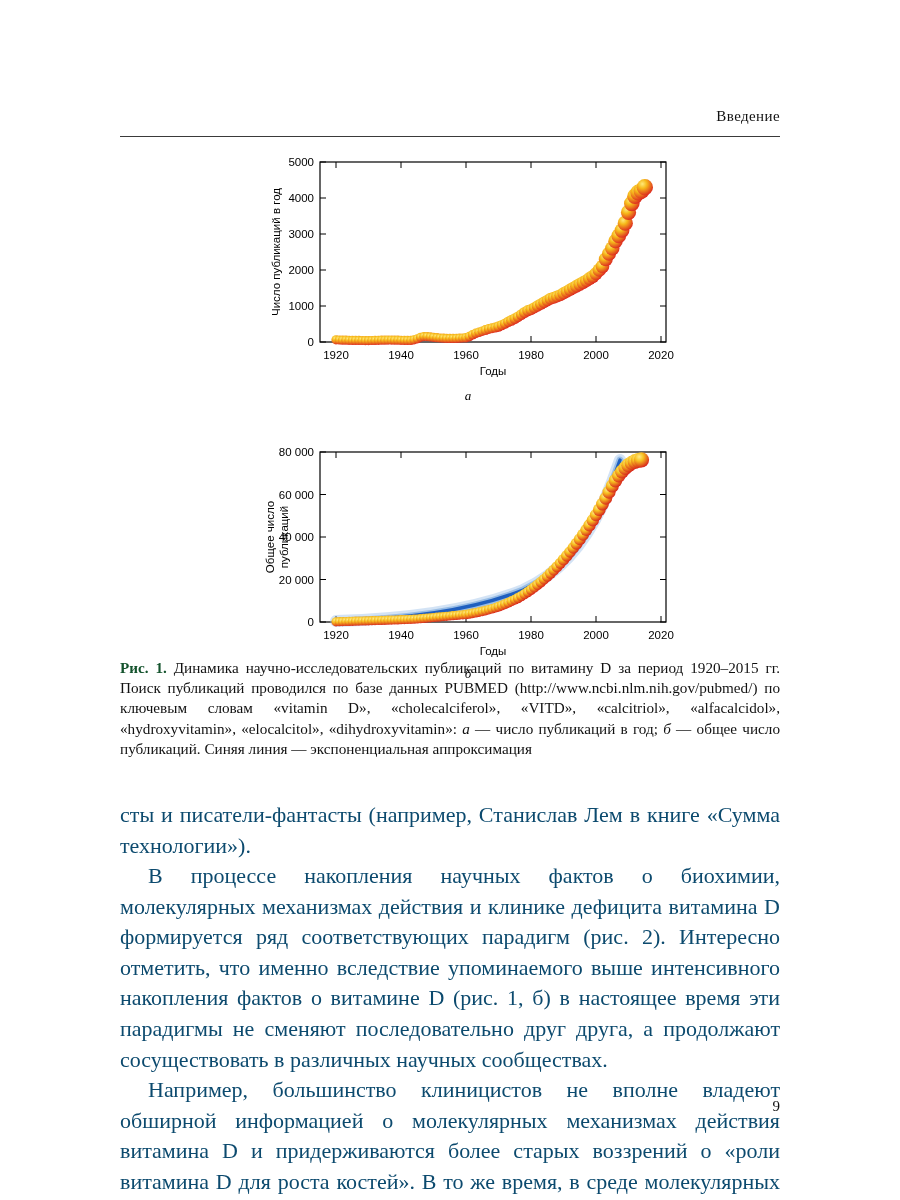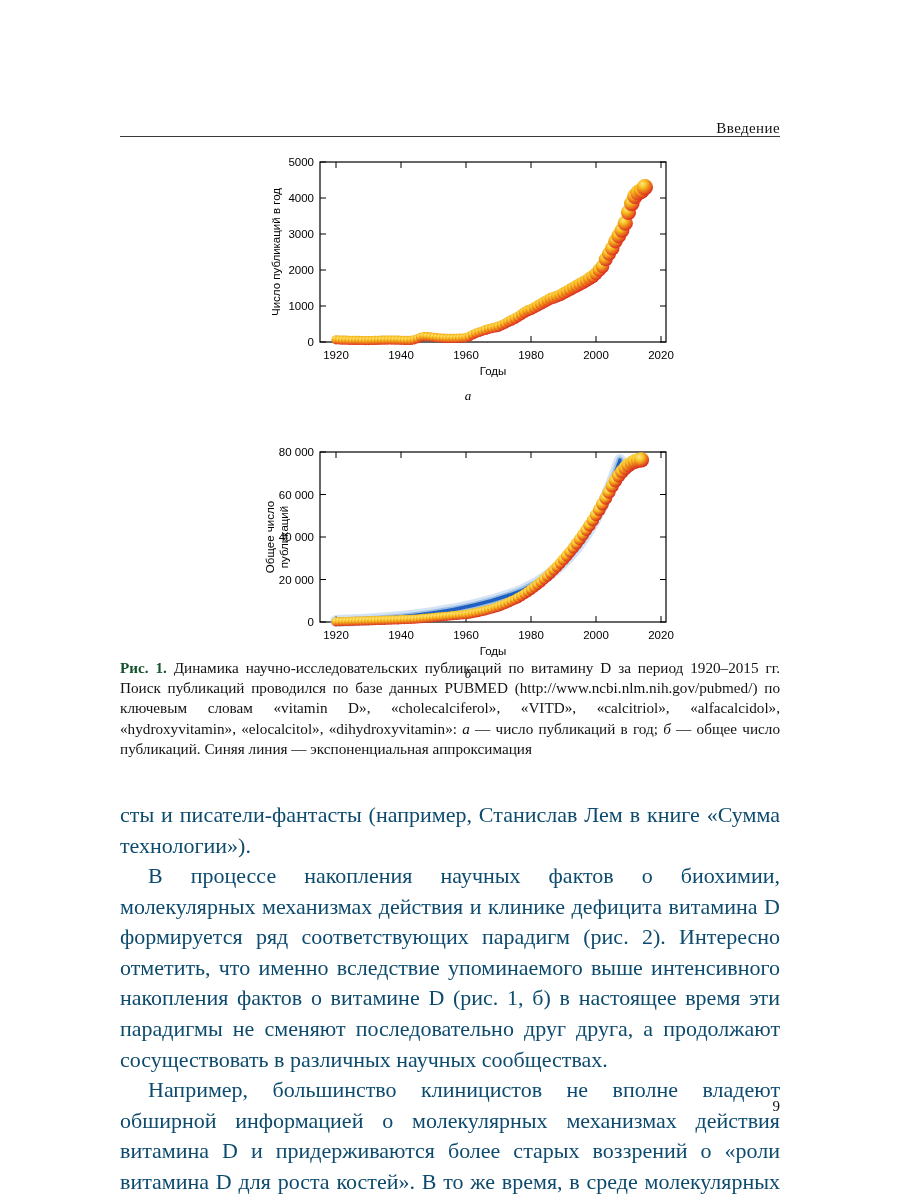--- a/index.html
+++ b/index.html
@@ -20,21 +20,21 @@
     left: 0; top: 0;
     width: 900px;
     height: 1200px;
     background: #fff;
   }
 
   
   .running-head {
     position: absolute;
     left: 120px;
-    top: 120px;
+    top: 108px;
     width: 660px;
     text-align: right;
     font-size: 15px;
     letter-spacing: 0.4px;
     color: #111;
   }
   .head-rule {
     position: absolute;
     left: 120px;
     top: 136px;

